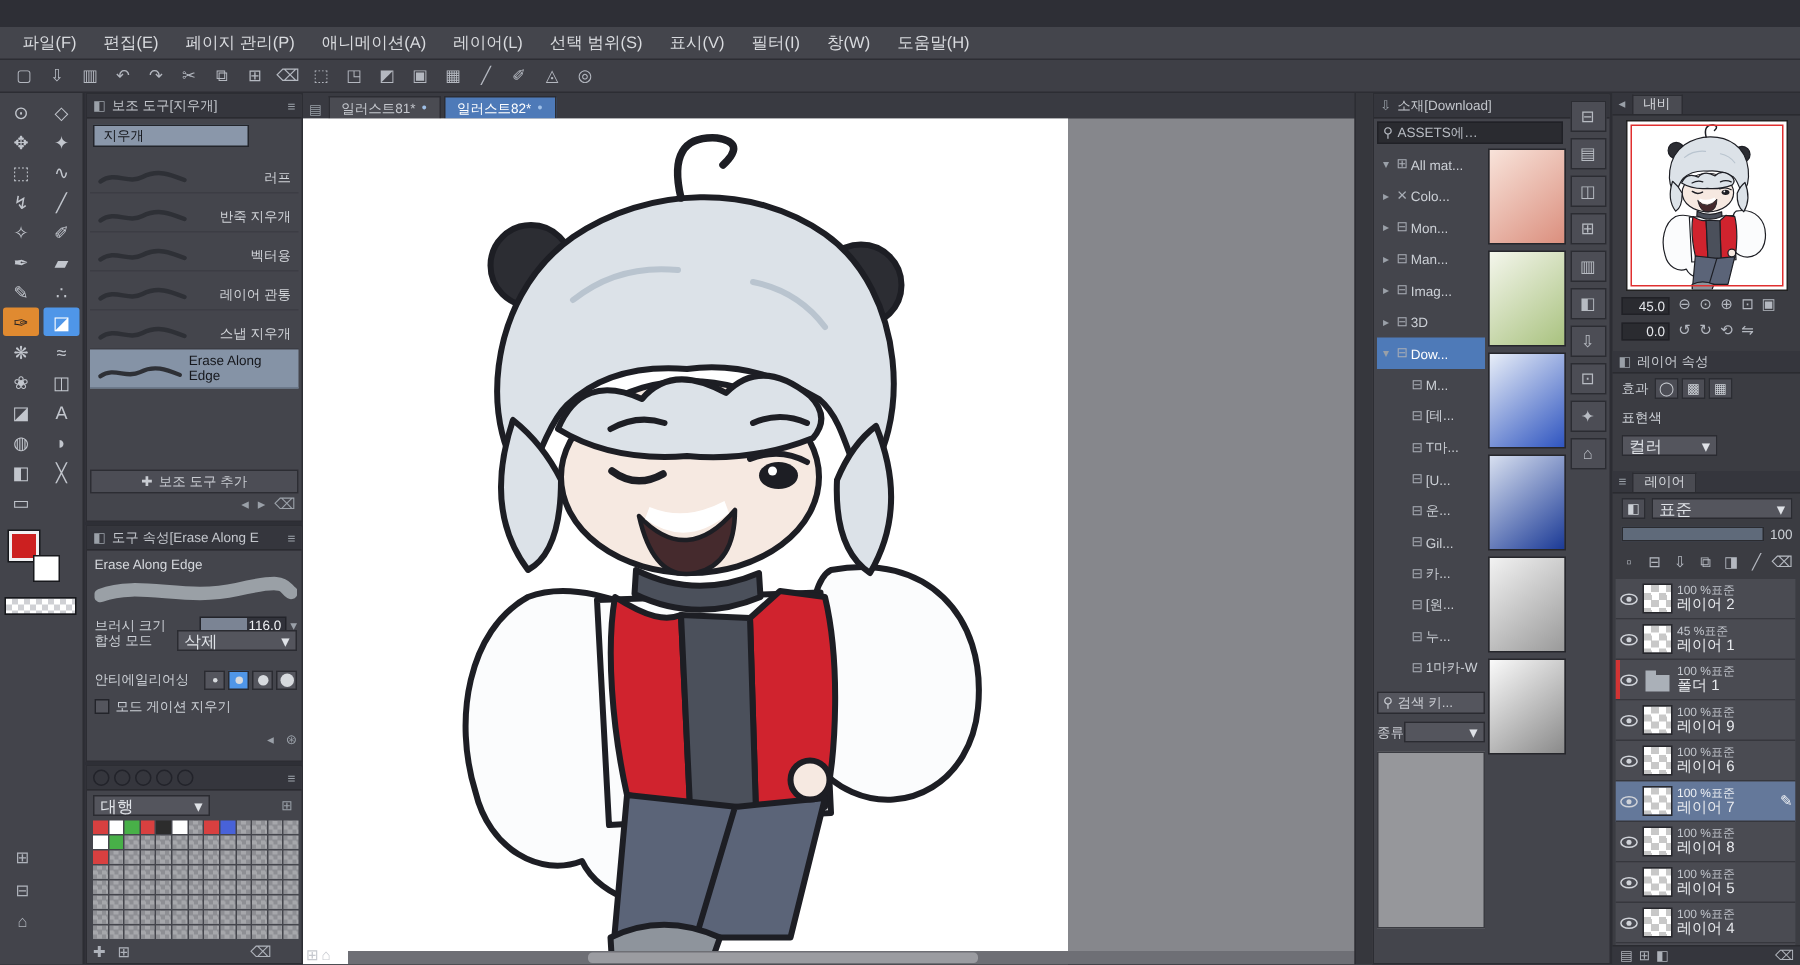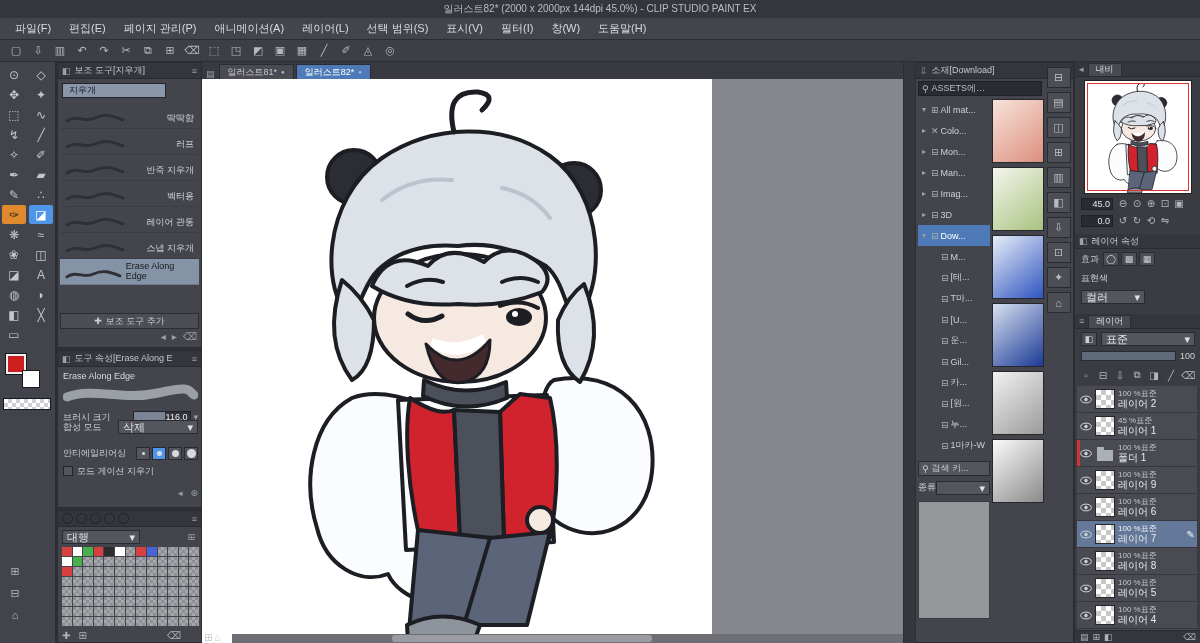--- a/index.html
+++ b/index.html
@@ -66,21 +66,21 @@
 .mats{left:915px;top:62px;width:159px;height:581px;background:#44454c;border:1px solid #2c2d33}
 .m-search{position:absolute;left:2px;top:18px;width:124px;height:15px;background:#2a2b30;border:1px solid #202126;display:flex;align-items:center;gap:3px;padding:0 3px;color:#b8bcc3;font-size:9px}
 .m-tree{position:absolute;left:2px;top:36px;width:72px}
 .mt-row{height:21px;display:flex;align-items:center;gap:2px;font-size:9px;color:#ccd0d6;padding-left:4px;white-space:nowrap;overflow:hidden}
 .mt-row.selected{background:#4e7ab8;color:#fff}
 .mt-arrow{width:7px;color:#9aa0a8;font-size:8px}
 .mt-glyph{font-size:9px;color:#a9aeb6}
 .m-thumbs{position:absolute;left:76px;top:36px;width:52px;display:flex;flex-direction:column;gap:4px}
 .m-thumb{width:52px;height:64px;border:1px solid #26272c;background:#ddd}
 .m-key{position:absolute;left:2px;top:398px;width:72px;height:15px;background:#54555d;border:1px solid #2a2b31;display:flex;align-items:center;gap:3px;padding:0 3px;font-size:9px}
-.m-type{position:absolute;left:2px;top:418px;width:72px;display:flex;align-items:flex-start;gap:0;font-size:9px}
+.m-type{position:absolute;left:2px;top:418px;width:72px;display:flex;align-items:center;gap:0;font-size:9px}
 .m-type .dd{flex:1}
 .m-preview{position:absolute;left:2px;top:438px;width:72px;height:118px;background:#96979b;border:1px solid #3a3b41}
 .m-side{position:absolute;left:128px;top:4px;width:29px;display:flex;flex-direction:column;gap:4px;align-items:center}
 .m-side .sb{width:24px;height:21px;background:#4c4d55;border:1px solid #2b2c32;display:flex;align-items:center;justify-content:center;color:#b7bbc2;font-size:11px}
 
 .rpanel{left:1074px;top:62px;width:126px;height:581px;background:#3b3c42;border-left:1px solid #2c2d33}
 .rp-head{position:absolute;left:0;width:126px;height:15px;background:#35363d;border-bottom:1px solid #2a2b30;display:flex;align-items:center;gap:4px;padding:0 4px;font-size:9px}
 .rtab{background:#4a4b52;border:1px solid #2c2d33;border-bottom:none;height:13px;display:flex;align-items:center;padding:0 7px;color:#d4d7dc}
 .navbox{position:absolute;left:9px;top:18px;width:108px;height:114px;background:#fff;border:1px solid #222}
 .navframe{position:absolute;inset:2px;border:1px solid #e03030}
@@ -149,23 +149,20 @@
           <path d="M298 226 q20 -8 38 2"></path>
         </g>
         <ellipse cx="317" cy="237" rx="13" ry="9" fill="#1d1e24"></ellipse>
         <circle cx="313" cy="234" r="3" fill="#fff"></circle>
         <path d="M224 264 q32 34 64 -4 q0 36 -26 42 q-28 6 -38 -38 z" fill="#452a2d" stroke="#1d1e24" stroke-width="3" stroke-linejoin="round"></path>
         <path d="M228 266 q28 20 56 -4 l-3 -8 q-26 14 -50 4 z" fill="#fff"></path>
       </symbol>
     </defs>
   </svg>
 
-  <div class="abs titlebar">
-    <span>일러스트82* (2000 x 2000px 144dpi 45.0%)  - CLIP STUDIO PAINT EX</span>
-  </div>
 
   <div class="abs menubar">
 
   <div class="menu-item">파일(F)</div>
       <div class="menu-item">편집(E)</div>
       <div class="menu-item">페이지 관리(P)</div>
       <div class="menu-item">애니메이션(A)</div>
       <div class="menu-item">레이어(L)</div>
       <div class="menu-item">선택 범위(S)</div>
       <div class="menu-item">표시(V)</div>
@@ -341,26 +338,20 @@
     <div class="phead">
       <span class="mini">◧</span>
       <span class="ttl">보조 도구[지우개]</span>
       <span class="mini">≡</span>
     </div>
     <div class="group-btn">
       <span>지우개</span>
     </div>
     <div class="st-list">
 
-    <div class="st-row">
-        <svg class="stroke-prev" width="60" height="13" viewBox="0 0 60 13">
-          <path d="M2 9 C 12 2, 20 11, 30 6 S 48 4, 58 8" fill="none" stroke="#2e3036" stroke-width="3" stroke-linecap="round"></path>
-        </svg>
-        <span>딱딱함</span>
-      </div>
         <div class="st-row">
         <svg class="stroke-prev" width="60" height="13" viewBox="0 0 60 13">
           <path d="M2 9 C 12 2, 20 11, 30 6 S 48 4, 58 8" fill="none" stroke="#2e3036" stroke-width="3" stroke-linecap="round"></path>
         </svg>
         <span>러프</span>
       </div>
         <div class="st-row">
         <svg class="stroke-prev" width="60" height="13" viewBox="0 0 60 13">
           <path d="M2 9 C 12 2, 20 11, 30 6 S 48 4, 58 8" fill="none" stroke="#2e3036" stroke-width="3" stroke-linecap="round"></path>
         </svg>

